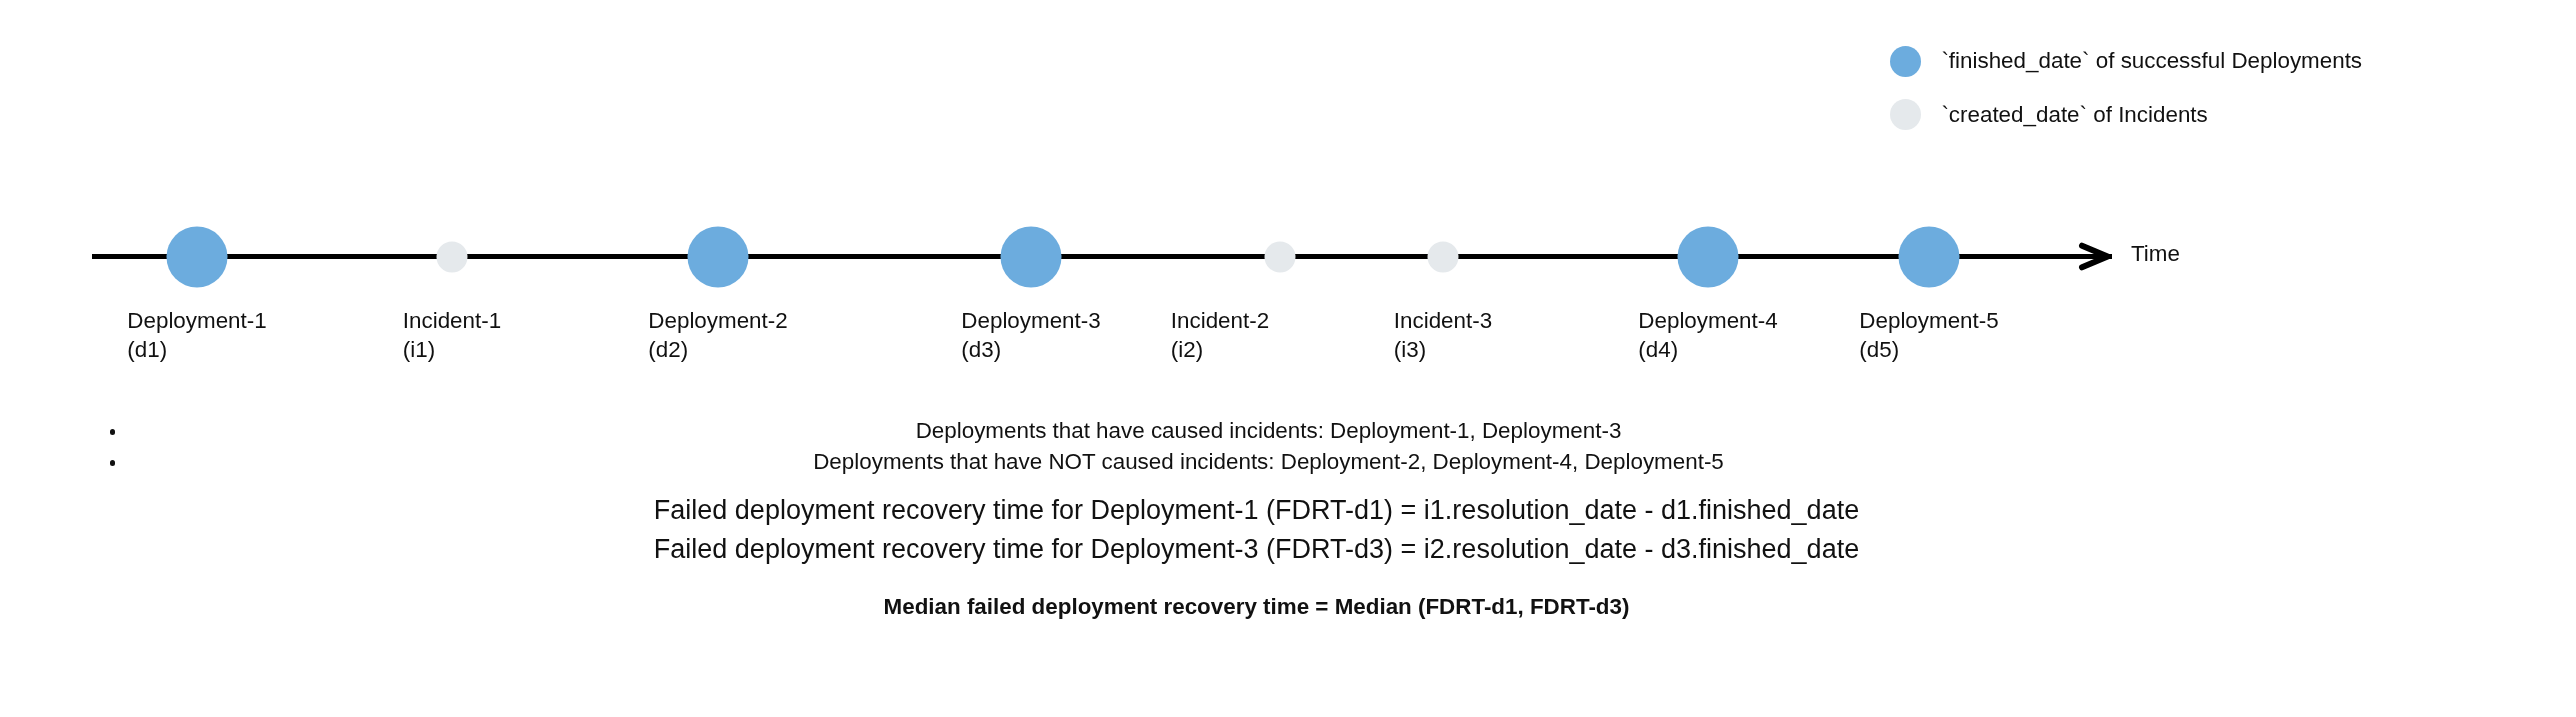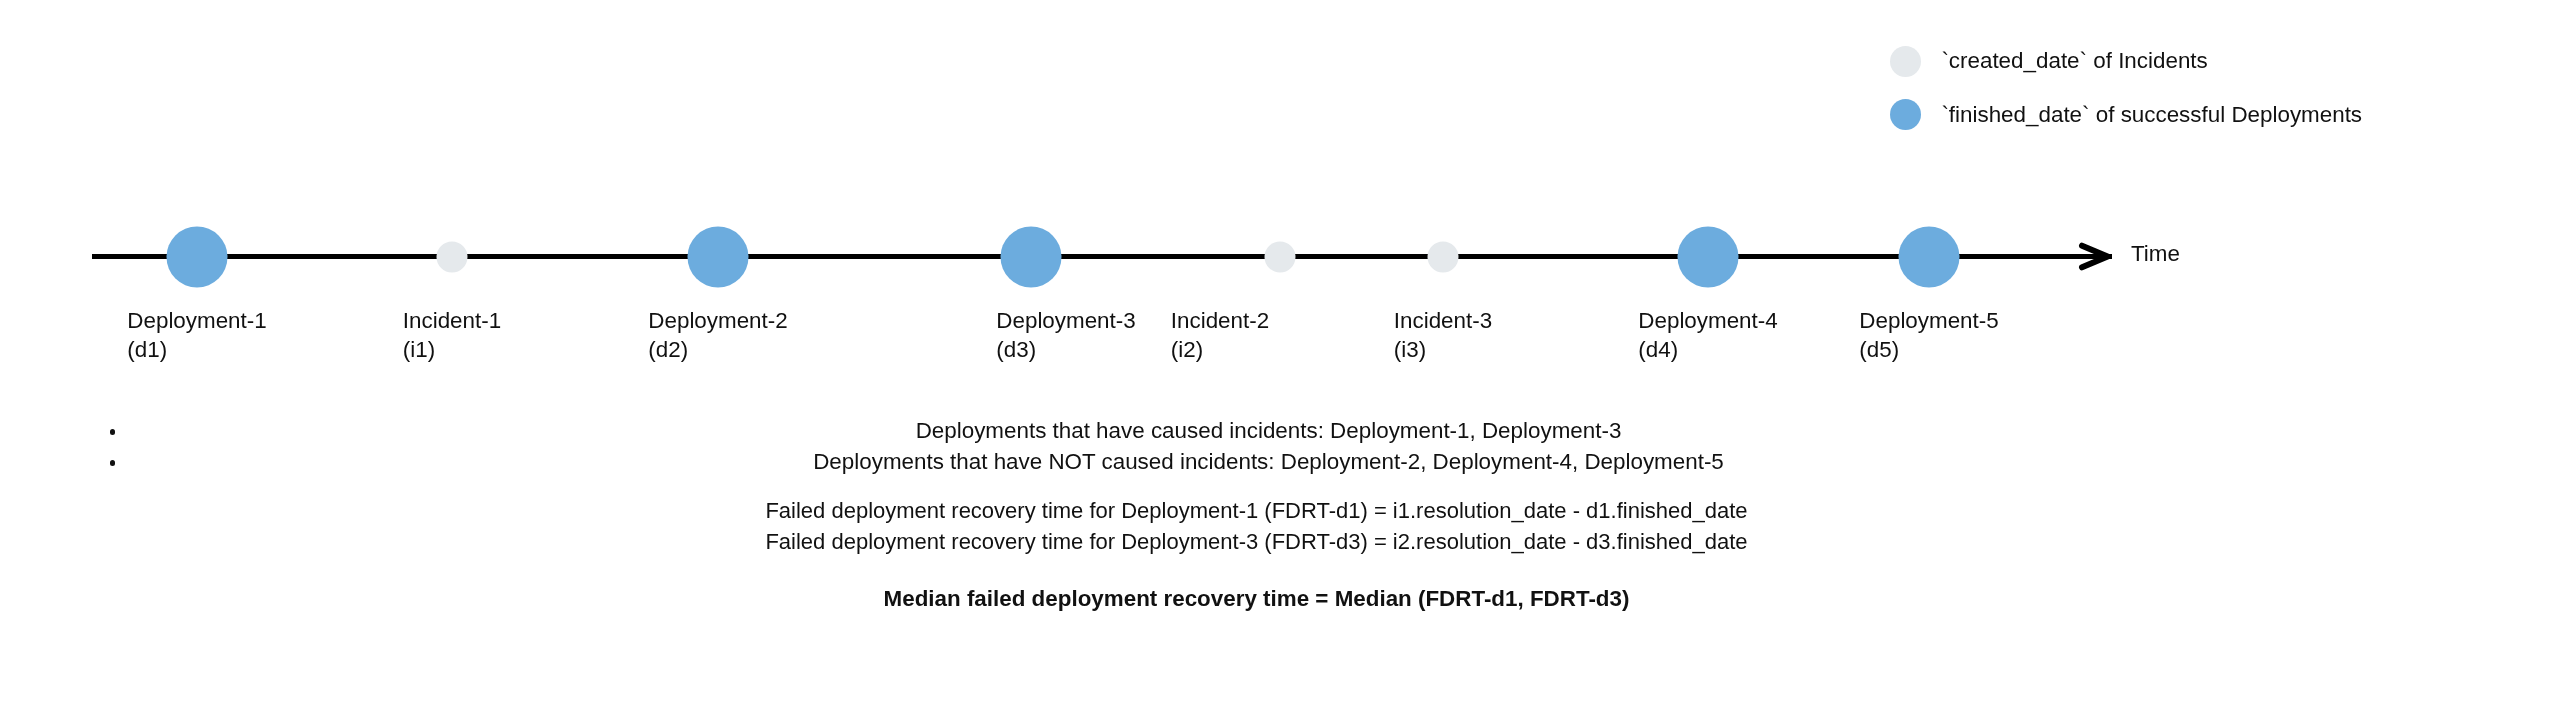--- a/index.html
+++ b/index.html
@@ -130,63 +130,64 @@
     top: 14.3px;
     width: 5.4px;
     height: 5.4px;
     border-radius: 50%;
     background: #111111;
   }
   .para {
     margin-top: 18.3px;
   }
   .para .line {
-    font-size: 22px;
+    font-size: 27px;
     line-height: 31px;
     white-space: nowrap;
+    margin-top: 8px;
   }
   .summary {
     margin-top: 26px;
     font-size: 22.4px;
     line-height: 31px;
     font-weight: bold;
     white-space: nowrap;
   }
 </style>
 </head>
 <body>
 
 <div class="legend">
   <div class="legend-row">
+    <span class="legend-dot" style="background: rgb(108, 172, 222);"></span>
+    <span class="legend-label">`finished_date` of successful Deployments</span>
+  </div>
+  <div class="legend-row">
     <span class="legend-dot" style="background: rgb(229, 233, 236);"></span>
     <span class="legend-label">`created_date` of Incidents</span>
-  </div>
-  <div class="legend-row">
-    <span class="legend-dot" style="background: rgb(108, 172, 222);"></span>
-    <span class="legend-label">`finished_date` of successful Deployments</span>
   </div>
 </div>
 
 <div class="timeline">
   <div class="axis-line"></div>
   <div class="axis-arrow">
     <svg width="35" height="35" viewBox="0 0 52 52">
       <path d="M6 10 L44 26 L6 42" fill="none" stroke="#000000" stroke-width="9" stroke-linecap="round" stroke-linejoin="round"></path>
     </svg>
   </div>
   <div class="axis-caption">Time</div>
   <div id="markers-layer">
       <div class="marker deployment" style="left: 197px; background: rgb(108, 172, 222);"></div>
       <div class="marker-label" style="left: 197px;"><span>Deployment-1</span><span class="l2">(d1)</span></div>
       <div class="marker incident" style="left: 452px; background: rgb(229, 233, 236);"></div>
       <div class="marker-label" style="left: 452px;"><span>Incident-1</span><span class="l2">(i1)</span></div>
       <div class="marker deployment" style="left: 718px; background: rgb(108, 172, 222);"></div>
       <div class="marker-label" style="left: 718px;"><span>Deployment-2</span><span class="l2">(d2)</span></div>
       <div class="marker deployment" style="left: 1031px; background: rgb(108, 172, 222);"></div>
-      <div class="marker-label" style="left: 1031px; margin-left: 35px;"><span>Deployment-3</span><span class="l2">(d3)</span></div>
+      <div class="marker-label" style="left: 1031px;"><span>Deployment-3</span><span class="l2">(d3)</span></div>
       <div class="marker incident" style="left: 1280px; background: rgb(229, 233, 236);"></div>
       <div class="marker-label" style="left: 1220px;"><span>Incident-2</span><span class="l2">(i2)</span></div>
       <div class="marker incident" style="left: 1443px; background: rgb(229, 233, 236);"></div>
       <div class="marker-label" style="left: 1443px;"><span>Incident-3</span><span class="l2">(i3)</span></div>
       <div class="marker deployment" style="left: 1708px; background: rgb(108, 172, 222);"></div>
       <div class="marker-label" style="left: 1708px;"><span>Deployment-4</span><span class="l2">(d4)</span></div>
       <div class="marker deployment" style="left: 1929px; background: rgb(108, 172, 222);"></div>
       <div class="marker-label" style="left: 1929px;"><span>Deployment-5</span><span class="l2">(d5)</span></div>
     </div>
 </div>

